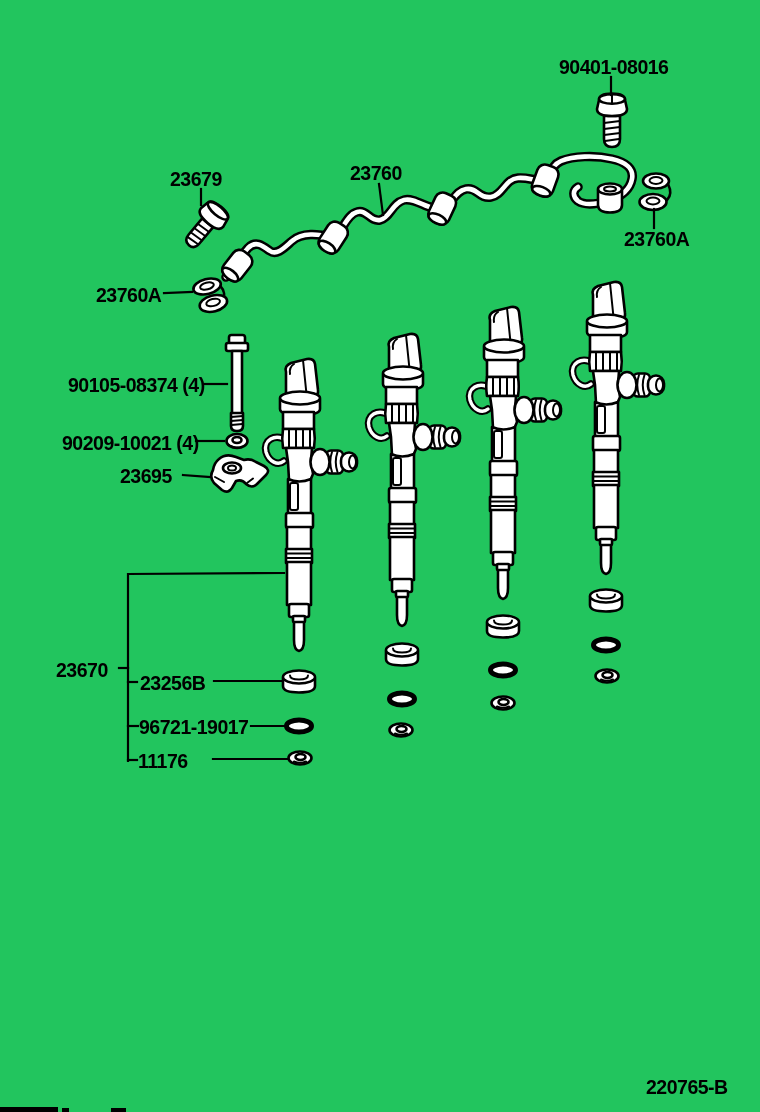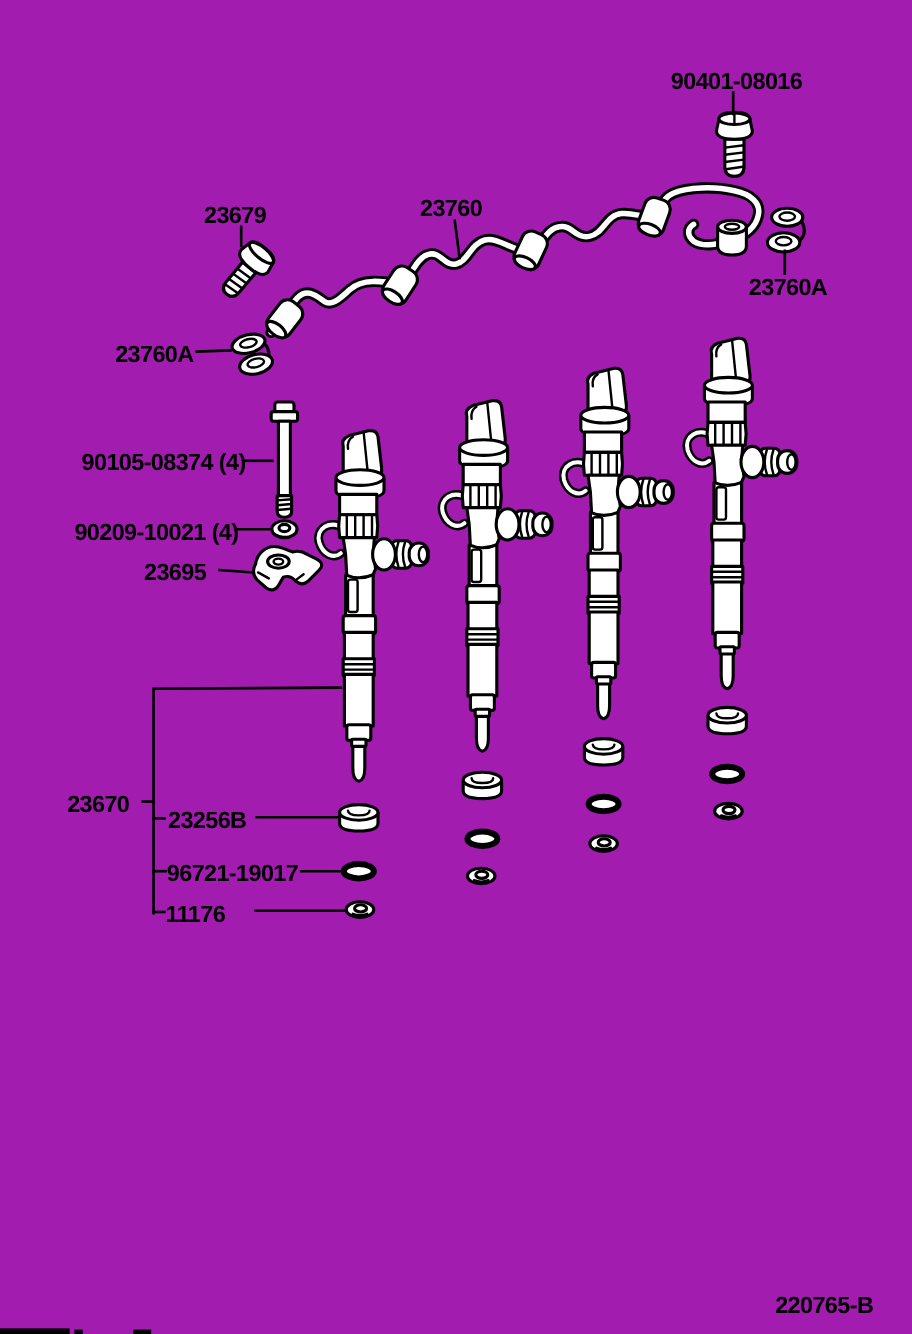--- a/index.html
+++ b/index.html
@@ -1,16 +1,16 @@
 <!DOCTYPE html>
 <html><head>
 <meta charset="utf-8">
 <style>
   html,body { margin:0; padding:0; background:#ffffff; }
-  .page { position:relative; width:760px; height:1112px; background:#a21caf; overflow:hidden; }
+  .page { position:relative; width:760px; height:1112px; background:#22c55e; overflow:hidden; }
   svg { display:block; }
   .o   { fill:none; stroke:#000; stroke-width:2.6; stroke-linecap:round; stroke-linejoin:round; }
   .w   { fill:#fff; stroke:#000; stroke-width:2.6; stroke-linejoin:round; }
   .t   { fill:none; stroke:#000; stroke-width:2; stroke-linecap:round; }
   .pipeO { fill:none; stroke:#000; stroke-width:9.5; stroke-linecap:round; stroke-linejoin:round; }
   .pipeI { fill:none; stroke:#fff; stroke-width:4.6; stroke-linecap:round; stroke-linejoin:round; }
   .hookO { fill:none; stroke:#000; stroke-width:7.5; stroke-linecap:round; }
   .hookI { fill:none; stroke:#fff; stroke-width:3.4; stroke-linecap:round; }
   .lead  { fill:none; stroke:#000; stroke-width:2.2; stroke-linecap:square; }
   .oring { fill:#fff; stroke:#000; stroke-width:5; }

